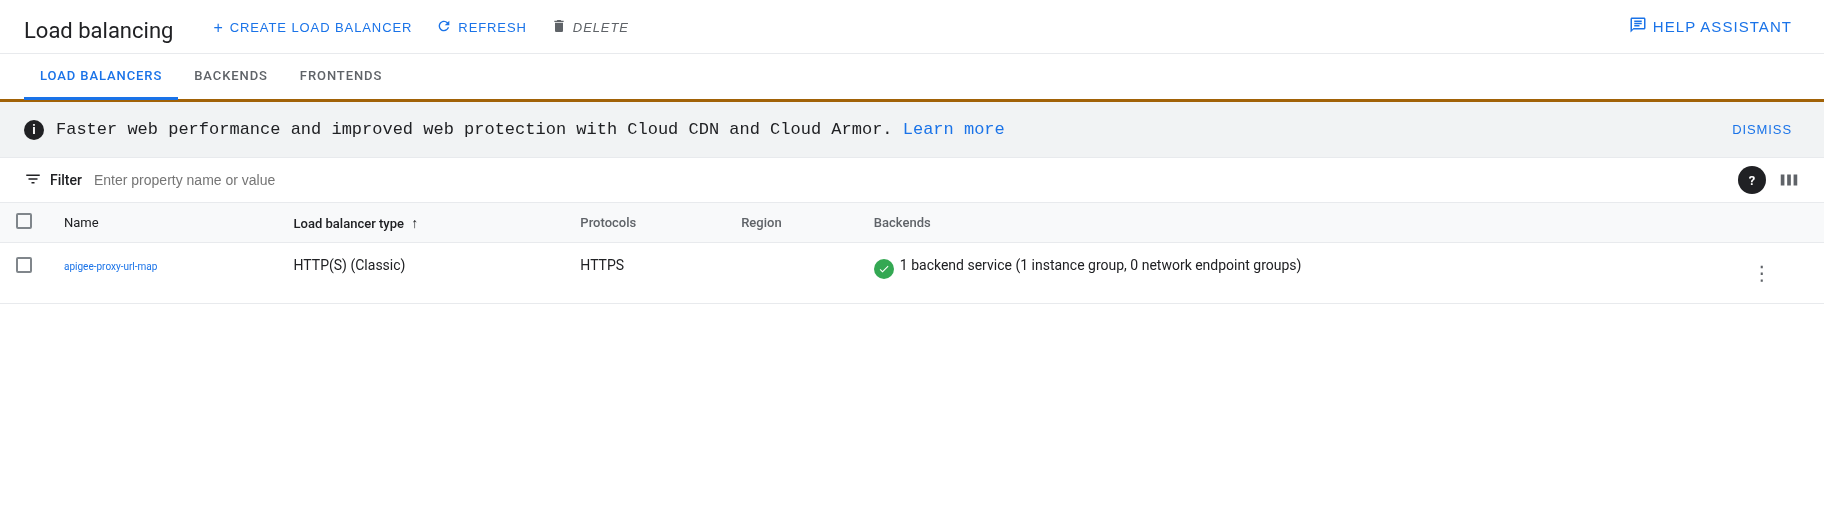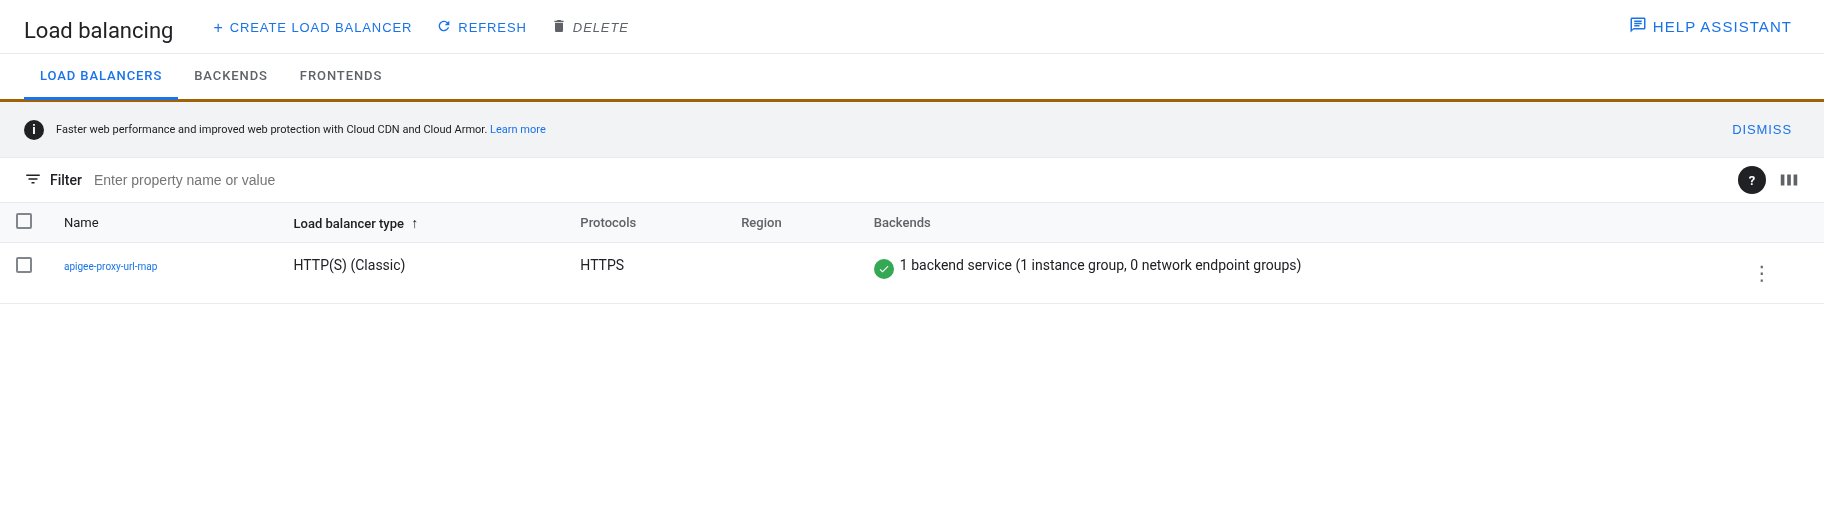--- a/index.html
+++ b/index.html
@@ -92,23 +92,24 @@
       background: #202124;
       color: #fff;
       display: flex;
       align-items: center;
       justify-content: center;
       font-size: 13px;
       font-weight: 700;
       flex-shrink: 0;
     }
     .info-text {
-      font-size: 11px;
+      font-size: 17px;
       color: #202124;
       flex: 1;
+      font-family: Liberation Mono, monospace;
     }
     .info-link {
       color: #1a73e8;
       text-decoration: none;
       cursor: pointer;
     }
     .dismiss-btn {
       color: #1a73e8;
       font-size: 13px;
       font-weight: 500;

